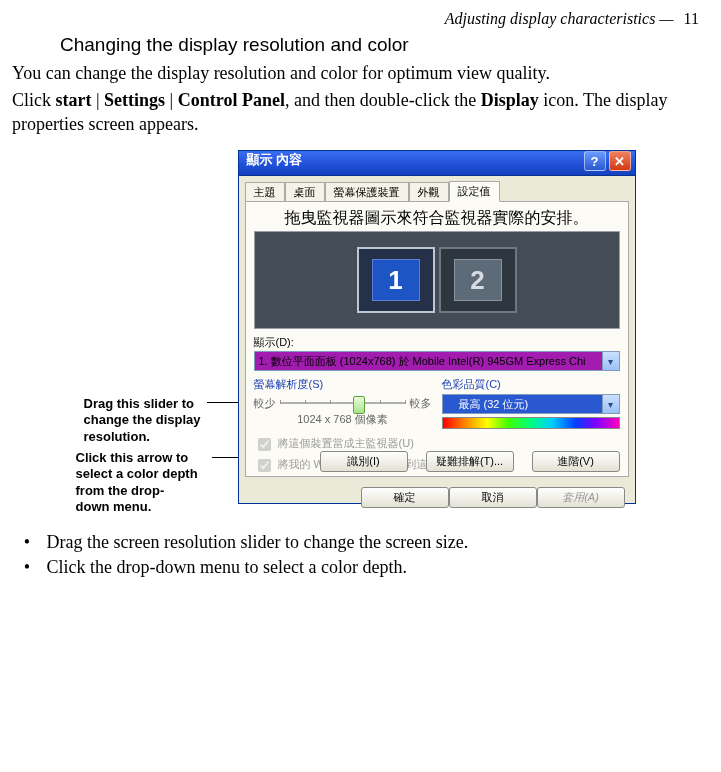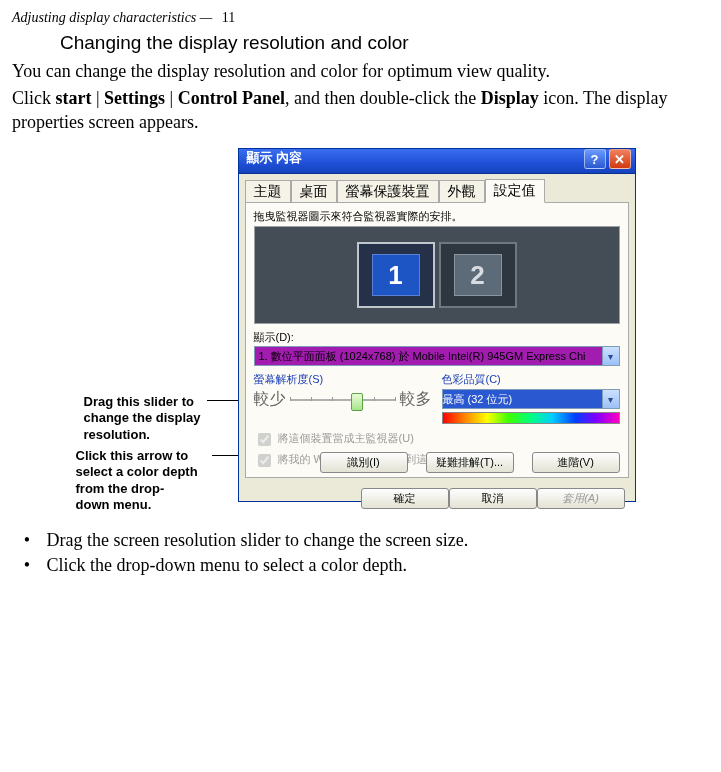--- a/index.html
+++ b/index.html
@@ -10,22 +10,23 @@
     color: #000;
     width: 721px;
   }
   .page {
     width: 721px;
     padding: 10px 22px 30px 12px;
     box-sizing: border-box;
     position: relative;
   }
   .running-head {
+    text-align: right;
     font-style: italic;
-    font-size: 14px;
+    font-size: 16px;
     margin-bottom: 6px;
   }
   .running-head .pagenum {
     font-style: normal;
     margin-left: 6px;
   }
   .section-title {
     font-family: Arial, Helvetica, sans-serif;
     font-size: 19px;
     margin: 2px 0 6px 48px;
@@ -121,21 +122,21 @@
   
   .tabstrip {
     display: flex;
     align-items: flex-end;
     padding: 4px 6px 0 6px;
     gap: 0;
     background: #ebe9d8;
   }
   .tab {
     padding: 2px 8px;
-    font-size: 14px;
+    font-size: 11px;
     background: #f5f3e7;
     border: 1px solid #aaa;
     border-bottom: none;
     position: relative;
     top: 1px;
   }
   .tab.active {
     background: #fcfbf5;
     border-bottom: 1px solid #fcfbf5;
     z-index: 2;
@@ -143,22 +144,23 @@
   .tabpanel {
     margin: 0 6px 6px 6px;
     background: #fcfbf5;
     border: 1px solid #aaa;
     padding: 6px 8px 4px 8px;
     height: 276px;
     box-sizing: border-box;
     position: relative;
   }
   .instr {
-    font-size: 11px;
+    font-size: 16px;
     margin-bottom: 2px;
+    text-align: center;
   }
   .monitor-area {
     height: 96px;
     background: #444d55;
     border: 1px solid #9aa0a6;
     display: flex;
     align-items: center;
     justify-content: center;
     gap: 4px;
   }
@@ -214,21 +216,21 @@
     gap: 10px;
   }
   .col { flex: 1; }
   .linklbl {
     color: #1a3fb5;
     font-size: 11px;
     text-decoration: none;
   }
   .sliderrow {
     display:flex; align-items:center;
-    font-size:16px; color:#666;
+    font-size:11px; color:#666;
     margin-top:2px;
     gap:4px;
   }
   .slider {
     flex:1;
     height: 18px;
     position: relative;
   }
   .slider .rail {
     position:absolute; left:0; right:0; top:8px;
@@ -251,21 +253,21 @@
   .resval { text-align:center; font-size:11px; color:#666; margin-top:0;}
   .colorval {
     height: 18px;
     background: #2a58d0;
     color: #fff;
     border: 1px solid #7f9db9;
     display:flex; align-items:center;
     margin-top:2px;
     position: relative;
   }
-  .colorval .txt { flex:1; padding:0 0; font-size:11px;}
+  .colorval .txt { flex:1; padding:0 16px; font-size:11px;}
   .colorval .arrow {
     width:16px; height:100%;
     background: linear-gradient(#cce0ff,#9cc1f7);
     border-left:1px solid #7f9db9;
     display:flex; align-items:center; justify-content:center;
     color:#2a4c8f; font-size:10px;
   }
   .rainbow {
     height: 10px;
     margin-top: 3px;
@@ -381,20 +383,21 @@
                     <span></span>
                     <span></span>
                     <span></span>
                     <span></span>
                     <span></span>
                   </div>
                 <div class="thumb"></div>
               </div>
               <span>較多</span>
             </div>
+            <div class="resval">1024 x 768 個像素</div>
           </div>
           <div class="col">
             <span class="linklbl">色彩品質(C)</span>
             <div class="colorval">
               <div class="txt">最高 (32 位元)</div>
               <div class="arrow">▾</div>
             </div>
             <div class="rainbow"></div>
           </div>
         </div>

